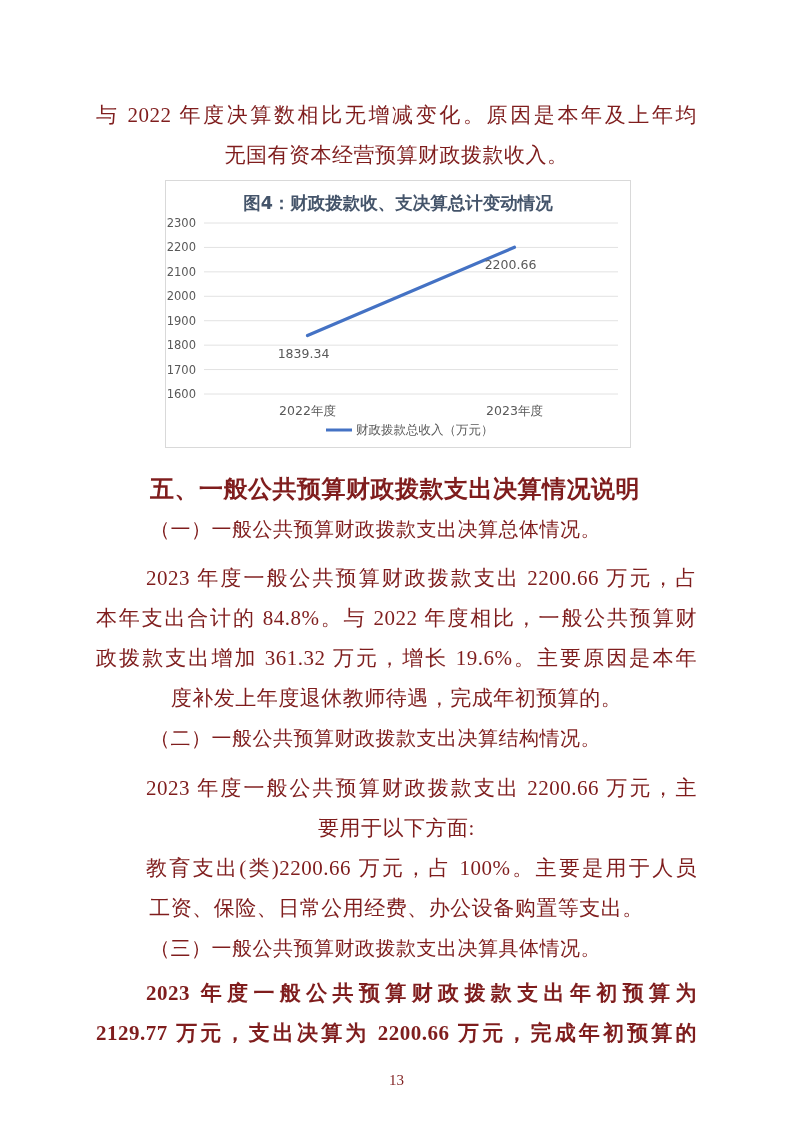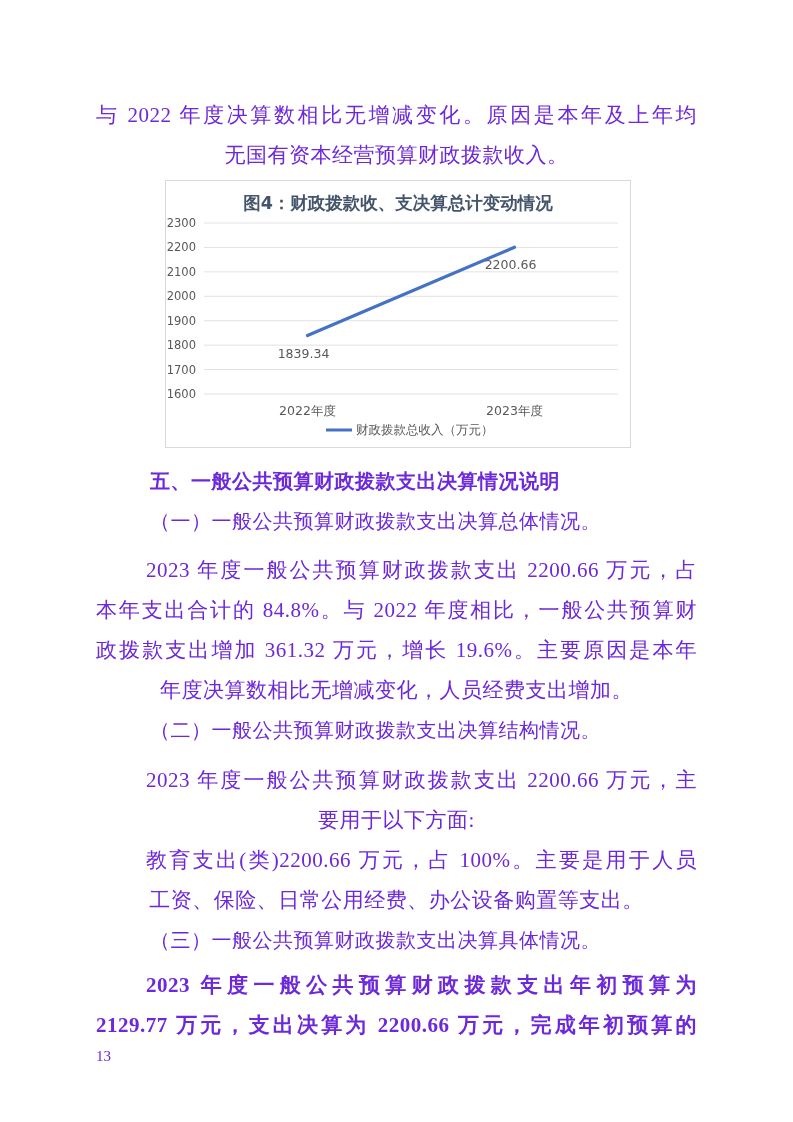--- a/index.html
+++ b/index.html
@@ -9,21 +9,21 @@
   }
   .page {
     position: relative;
     width: 793px;
     height: 1122px;
     background: #ffffff;
     box-sizing: border-box;
     padding: 95px 96px 0 96px;
     overflow: hidden;
     font-family: "Liberation Serif", "DejaVu Serif", serif;
-    color: #6d28d9;
+    color: #7f1d1d;
   }
   .line {
     font-size: 21px;
     line-height: 40px;
     letter-spacing: 0.5px;
     text-align: center;
   }
   .fill {
     text-align: justify;
     text-align-last: justify;
@@ -31,45 +31,46 @@
   .indent { text-indent: 50px; }
   .subhead {
     font-size: 20px;
     line-height: 40px;
     padding-left: 54px;
     letter-spacing: 0.5px;
   }
   .heading {
     font-family: "Liberation Sans", "DejaVu Sans", sans-serif;
     font-weight: bold;
-    font-size: 20px;
+    font-size: 24px;
     line-height: 40px;
     padding-left: 54px;
-    margin-top: 13px;
+    margin-top: 21px;
     letter-spacing: 0.5px;
   }
   .figure-box {
     margin: 5px 0 0 69px;
     width: 466px;
     height: 268px;
     border: 1px solid #d9d9d9;
     box-sizing: border-box;
     background: #ffffff;
   }
   .figure-box svg {
     display: block;
   }
   .chart-font {
     font-family: "DejaVu Sans", "Liberation Sans", sans-serif;
   }
   .p1 { margin-top: 9px; }
   .p2 { margin-top: 10px; }
   .p4 { margin-top: 5px; font-weight: bold; }
   .page-number {
-    margin-top: 1px;
+    margin-top: 17px;
+    text-align: center;
     font-size: 15px;
     line-height: 20px;
   }
 </style>
 </head>
 <body>
 
 <div class="page">
 
   <div>
@@ -107,21 +108,21 @@
   </div>
 
   <div class="heading">五、一般公共预算财政拨款支出决算情况说明</div>
 
   <div class="subhead">（一）一般公共预算财政拨款支出决算总体情况。</div>
 
   <div class="p1">
     <div class="line fill indent">2023 年度一般公共预算财政拨款支出 2200.66 万元，占</div>
     <div class="line fill">本年支出合计的 84.8%。与 2022 年度相比，一般公共预算财</div>
     <div class="line fill">政拨款支出增加 361.32 万元，增长 19.6%。主要原因是本年</div>
-    <div class="line">年度决算数相比无增减变化，人员经费支出增加。</div>
+    <div class="line">度补发上年度退休教师待遇，完成年初预算的。</div>
   </div>
 
   <div class="subhead">（二）一般公共预算财政拨款支出决算结构情况。</div>
 
   <div class="p2">
     <div class="line fill indent">2023 年度一般公共预算财政拨款支出 2200.66 万元，主</div>
     <div class="line">要用于以下方面:</div>
   </div>
 
   <div>

